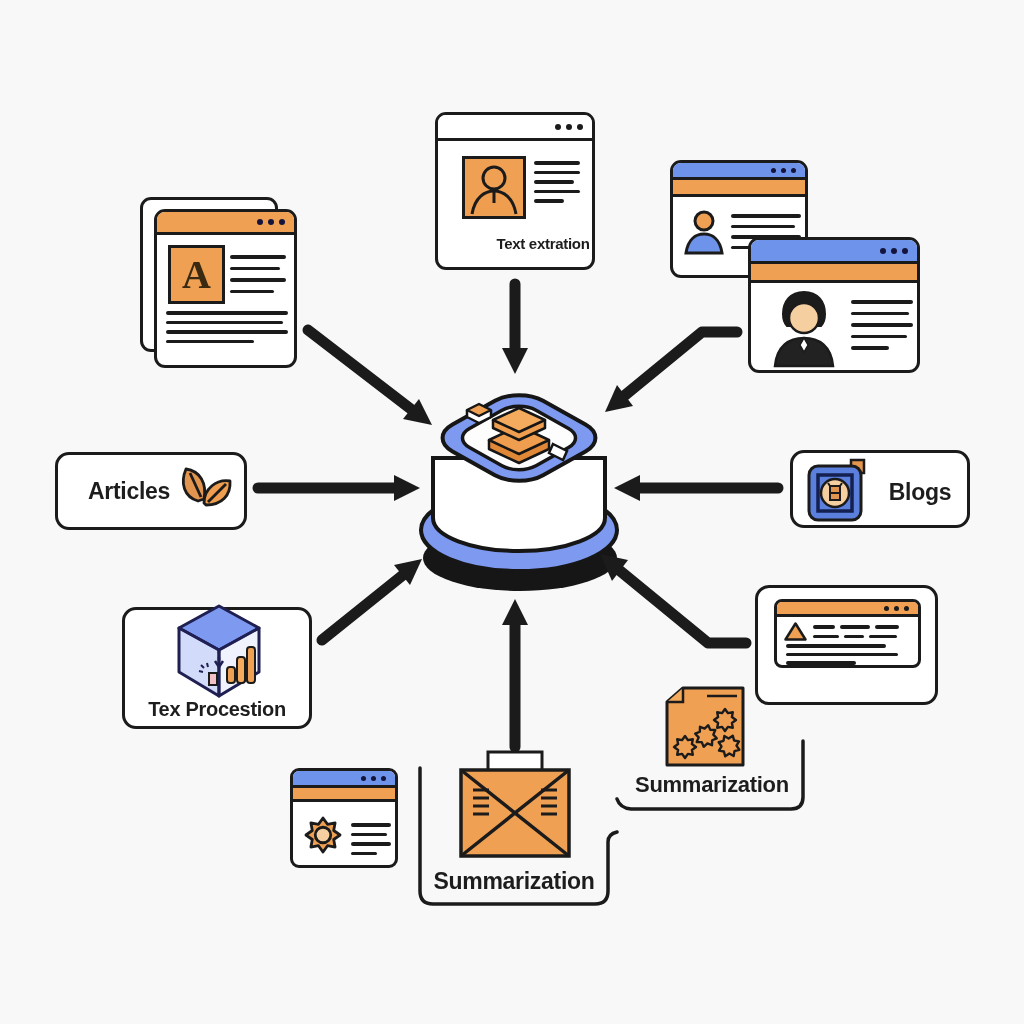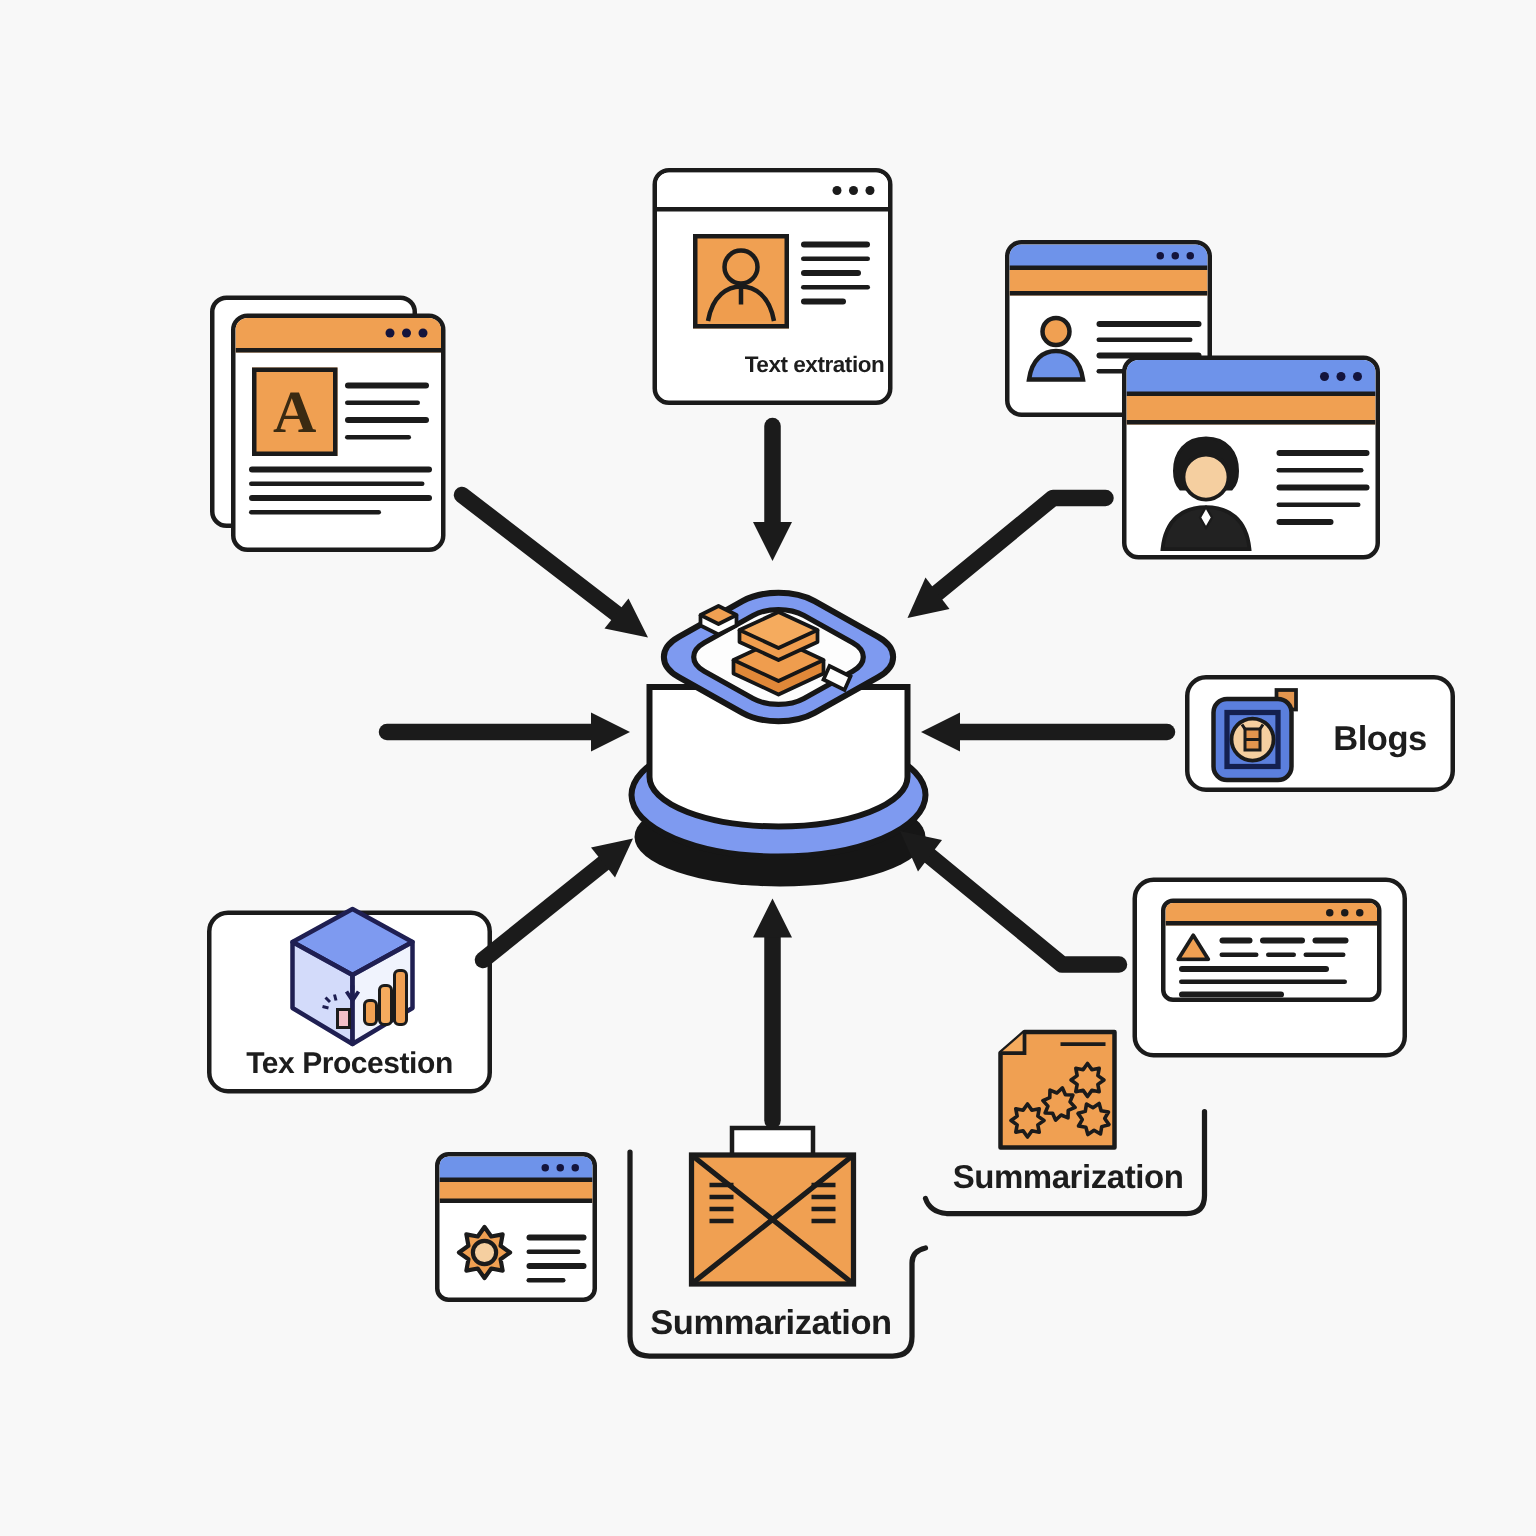--- a/index.html
+++ b/index.html
@@ -149,36 +149,49 @@
     </div>
     <div class="lines" style="left:100px;top:60px;gap:8px;">
       <div class="tl" style="width:62px"></div>
         <div class="tl" style="width:58px"></div>
       <div class="tl" style="width:62px"></div>
         <div class="tl" style="width:56px"></div>
       <div class="tl" style="width:38px"></div>
     </div>
   </div>
 
+  <div class="box" style="left:55px;top:452px;width:192px;height:78px;display:flex;align-items:center;">
+    <div class="lbl" style="font-size:23px;margin-left:30px;">Articles</div>
+    <div class="abs" style="left:118px;top:8px;">
+      <svg width="62" height="58" viewBox="0 0 62 58">
+        <g stroke="#1b1b1b" stroke-width="2.8" stroke-linejoin="round">
+          <path d="M22,38 C8,34 4,20 10,6 C24,8 31,20 28,36 Z" fill="#e2954e"></path>
+          <path d="M14,10 L25,34" fill="none"></path>
+          <path d="M28,40 C28,26 40,16 54,18 C55,32 46,42 30,42 Z" fill="#ef9d4e"></path>
+          <path d="M50,21 L32,39" fill="none"></path>
+        </g>
+      </svg>
+    </div>
+  </div>
 
   <div class="box" style="left:790px;top:450px;width:180px;height:78px;">
     <div class="abs" style="left:10px;top:5px;">
       <svg width="70" height="70" viewBox="0 0 70 70">
         <rect x="48" y="2" width="13" height="13" fill="#e2954e" stroke="#1b1b1b" stroke-width="2.5"></rect>
         <rect x="6" y="8" width="52" height="54" rx="9" fill="#5b7fdd" stroke="#1b1b1b" stroke-width="3"></rect>
         <rect x="15" y="17" width="34" height="36" fill="none" stroke="#14204f" stroke-width="3.5"></rect>
         <circle cx="32" cy="35" r="14" fill="#f5cfa0" stroke="#1b1b1b" stroke-width="2.5"></circle>
         <rect x="27" y="28" width="10" height="14" fill="#e2954e" stroke="#1b1b1b" stroke-width="2"></rect>
         <path d="M27,35 L37,35 M27,28 L25,25 M37,28 L39,25" stroke="#1b1b1b" stroke-width="2" fill="none"></path>
       </svg>
     </div>
     <div class="lbl center" style="top:26px;left:40px;font-size:23px;">Blogs</div>
   </div>
 
-  <div class="box" style="left:138px;top:607px;width:190px;height:122px;">
+  <div class="box" style="left:122px;top:607px;width:190px;height:122px;">
     <div class="abs" style="left:46px;top:-7px;">
       <svg width="96" height="98" viewBox="0 0 96 98">
         <g stroke="#1f1f52" stroke-width="3" stroke-linejoin="round">
           <path d="M48,3 L88,25 L48,47 L8,25 Z" fill="#7e9af0"></path>
           <path d="M8,25 L48,47 L48,93 L8,69 Z" fill="#aebef5" fill-opacity="0.55"></path>
           <path d="M88,25 L48,47 L48,93 L88,69 Z" fill="#dde4fb" fill-opacity="0.45"></path>
         </g>
         <path d="M48,47 L48,62" stroke="#1f1f52" stroke-width="2.5" stroke-dasharray="3,4"></path>
         <path d="M44,58 L48,64 L52,58" fill="none" stroke="#1f1f52" stroke-width="2.5"></path>
         <g stroke="#1b1b1b" stroke-width="2">

